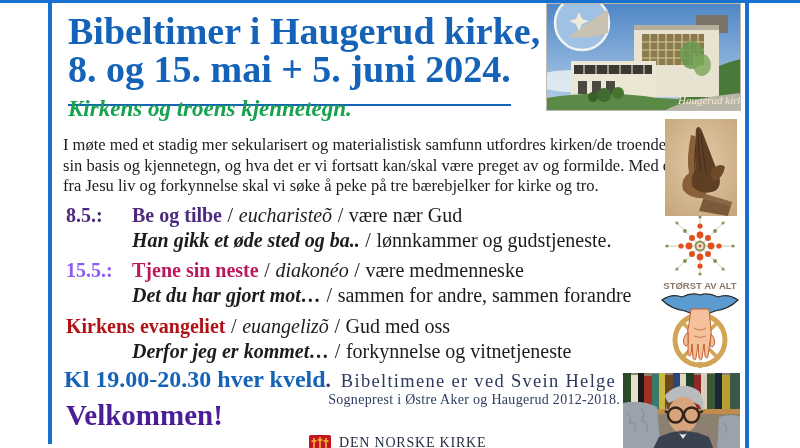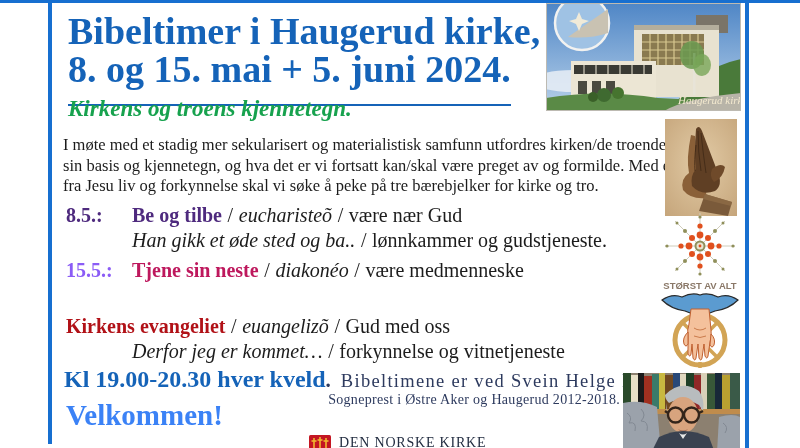--- a/index.html
+++ b/index.html
@@ -20,21 +20,21 @@
   #intro{position:absolute;left:63px;top:135px;font-size:16.5px;line-height:20.5px;color:#1c1c1c;white-space:nowrap;}
 
   
   .session{position:absolute;left:66px;width:600px;font-size:20px;color:#1c1c1c;}
   .s-row{display:flex;align-items:baseline;line-height:25px;white-space:nowrap;}
   .s-date{flex:0 0 66px;font-weight:bold;font-size:20px;}
   .s-theme{font-weight:bold;}
   .s-sep{margin:0 0.28em;}
   .s-greek{font-style:italic;}
   .s-quote-row{margin-left:66px;line-height:25px;white-space:nowrap;}
-  .s-quote{font-style:italic;}
+  .s-quote{font-style:italic;font-weight:bold;}
   #session-0{top:203px;} #session-1{top:258px;} #session-2{top:314px;}
 
   
   #time-line{position:absolute;left:64px;top:366px;white-space:nowrap;}
   #time-text{font-size:24px;font-weight:bold;color:#1563b8;}
   #time-dot{font-size:21px;color:#2d3a5e;font-weight:bold;}
   #speaker-text{font-size:18.5px;color:#2d3a5e;letter-spacing:1.3px;margin-left:6px;}
   #speaker-sub{position:absolute;left:64px;top:392px;width:556px;text-align:right;
                font-size:14px;color:#2d3a5e;letter-spacing:0.3px;}
   #welcome{position:absolute;left:66px;top:399px;font-size:29px;font-weight:bold;color:#1563b8;}
@@ -233,39 +233,42 @@
     </div>
   </div>
 
   <div id="session-1" class="session">
     <div class="s-row">
       <span class="s-date" style="color: #8b5cf6;">15.5.:</span>
       <span>
         <span class="s-theme" style="color: #be185d;">Tjene sin neste</span><span class="s-sep">/</span><span class="s-greek">diakonéo</span><span class="s-sep">/</span><span>være medmenneske</span>
       </span>
     </div>
+    <div class="s-quote-row">
+      <span class="s-quote">Det du har gjort mot…</span><span class="s-sep">/</span><span>sammen for andre, sammen forandre</span>
+    </div>
   </div>
 
   <div id="session-2" class="session">
     <div class="s-row">
       <span>
         <span class="s-theme" style="color: rgb(177, 17, 23);">Kirkens evangeliet</span><span class="s-sep">/</span><span class="s-greek">euangelizõ</span><span class="s-sep">/</span><span>Gud med oss</span>
       </span>
     </div>
     <div class="s-quote-row">
       <span class="s-quote">Derfor jeg er kommet…</span><span class="s-sep">/</span><span>forkynnelse og vitnetjeneste</span>
     </div>
   </div>
 
   <div id="time-line">
     <span id="time-text" style="color: rgb(21, 99, 184);">Kl 19.00-20.30 hver kveld</span><span id="time-dot">.</span>
     <span id="speaker-text">Bibeltimene er ved Svein Helge Rødahl.</span>
   </div>
   <div id="speaker-sub">Sogneprest i Østre Aker og Haugerud 2012-2018.</div>
-  <div id="welcome" style="color: #3b82f6;">Velkommen!</div>
+  <div id="welcome" style="color: #4c1d95;">Velkommen!</div>
 
   <div id="dnk">
     <svg width="22" height="16" viewBox="0 0 22 16">
       <rect width="22" height="16" rx="1.5" fill="#c41622"></rect>
       <g stroke="#f0b830" stroke-width="1.6">
         <line x1="5" y1="3" x2="5" y2="13"></line>
           <line x1="2.5" y1="6" x2="7.5" y2="6"></line>
         <line x1="11" y1="2" x2="11" y2="14"></line>
           <line x1="8.5" y1="5" x2="13.5" y2="5"></line>
         <line x1="17" y1="3" x2="17" y2="13"></line>

